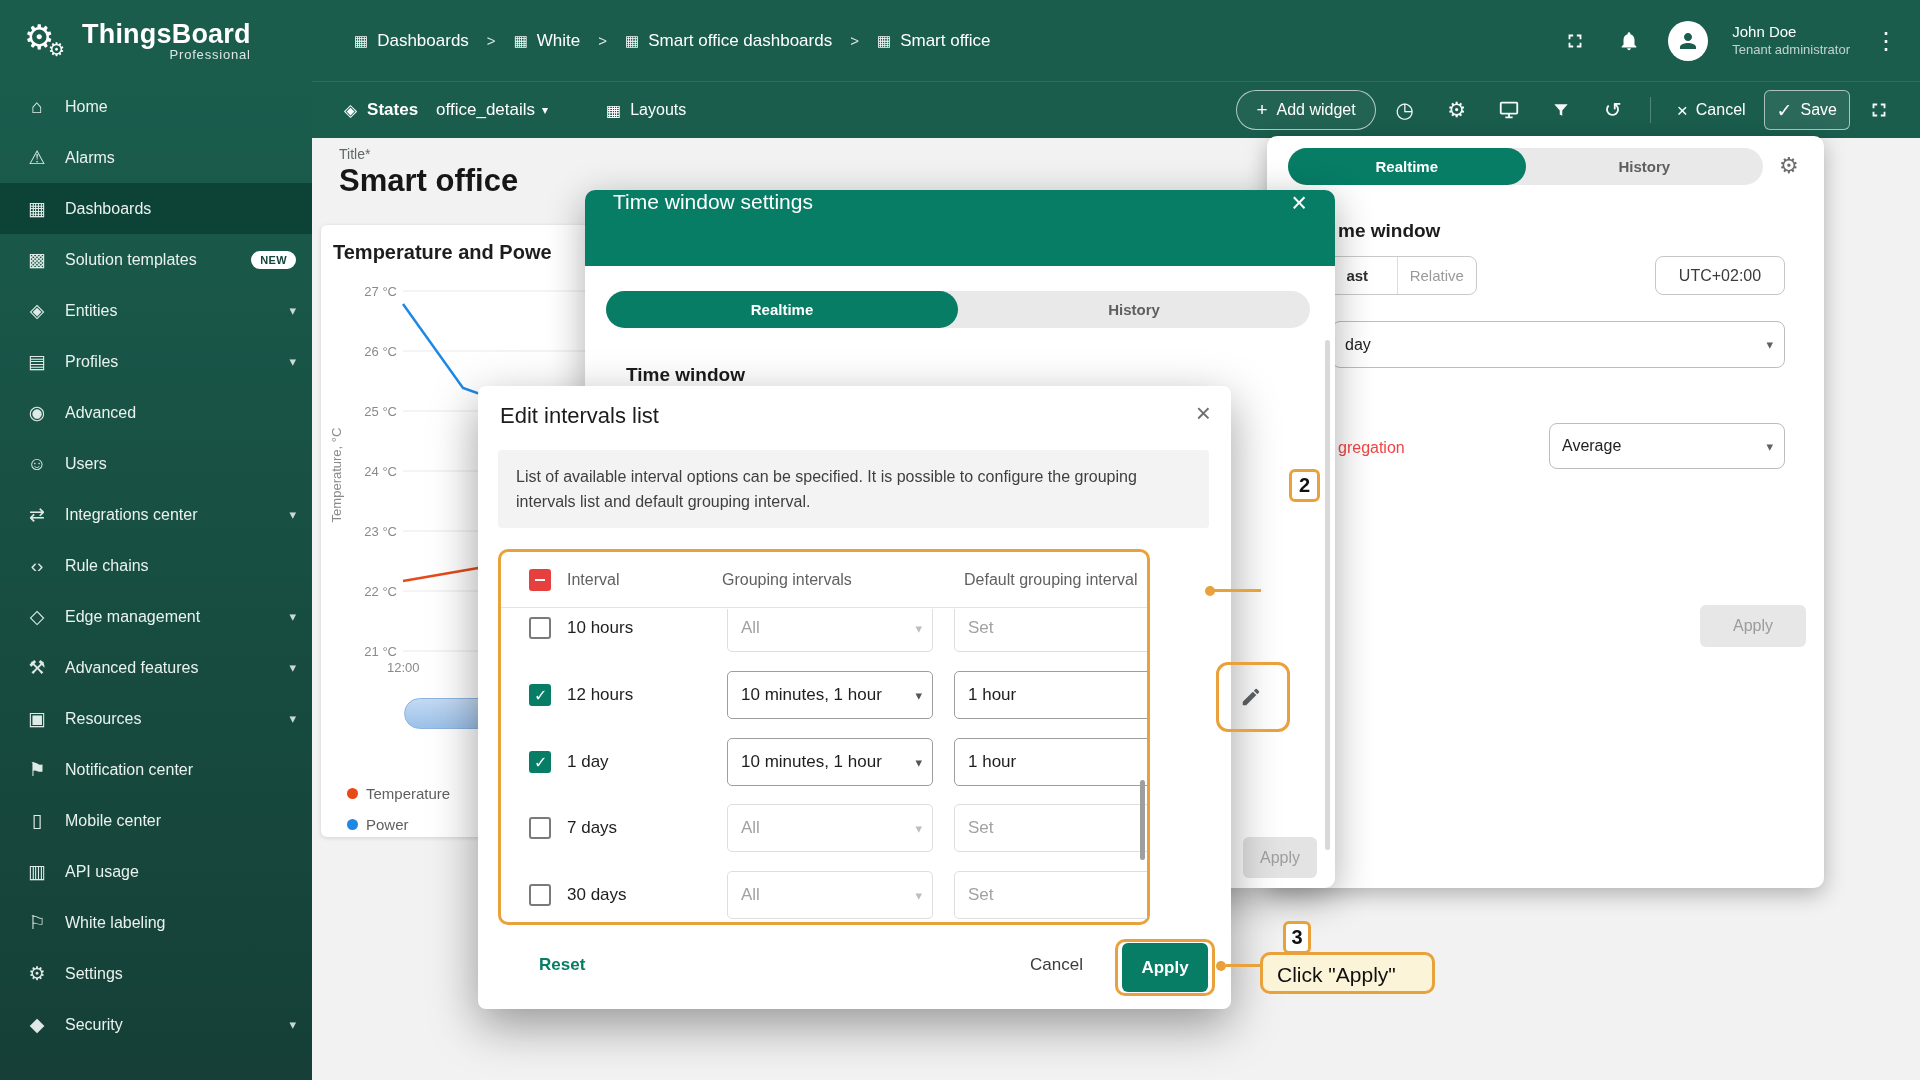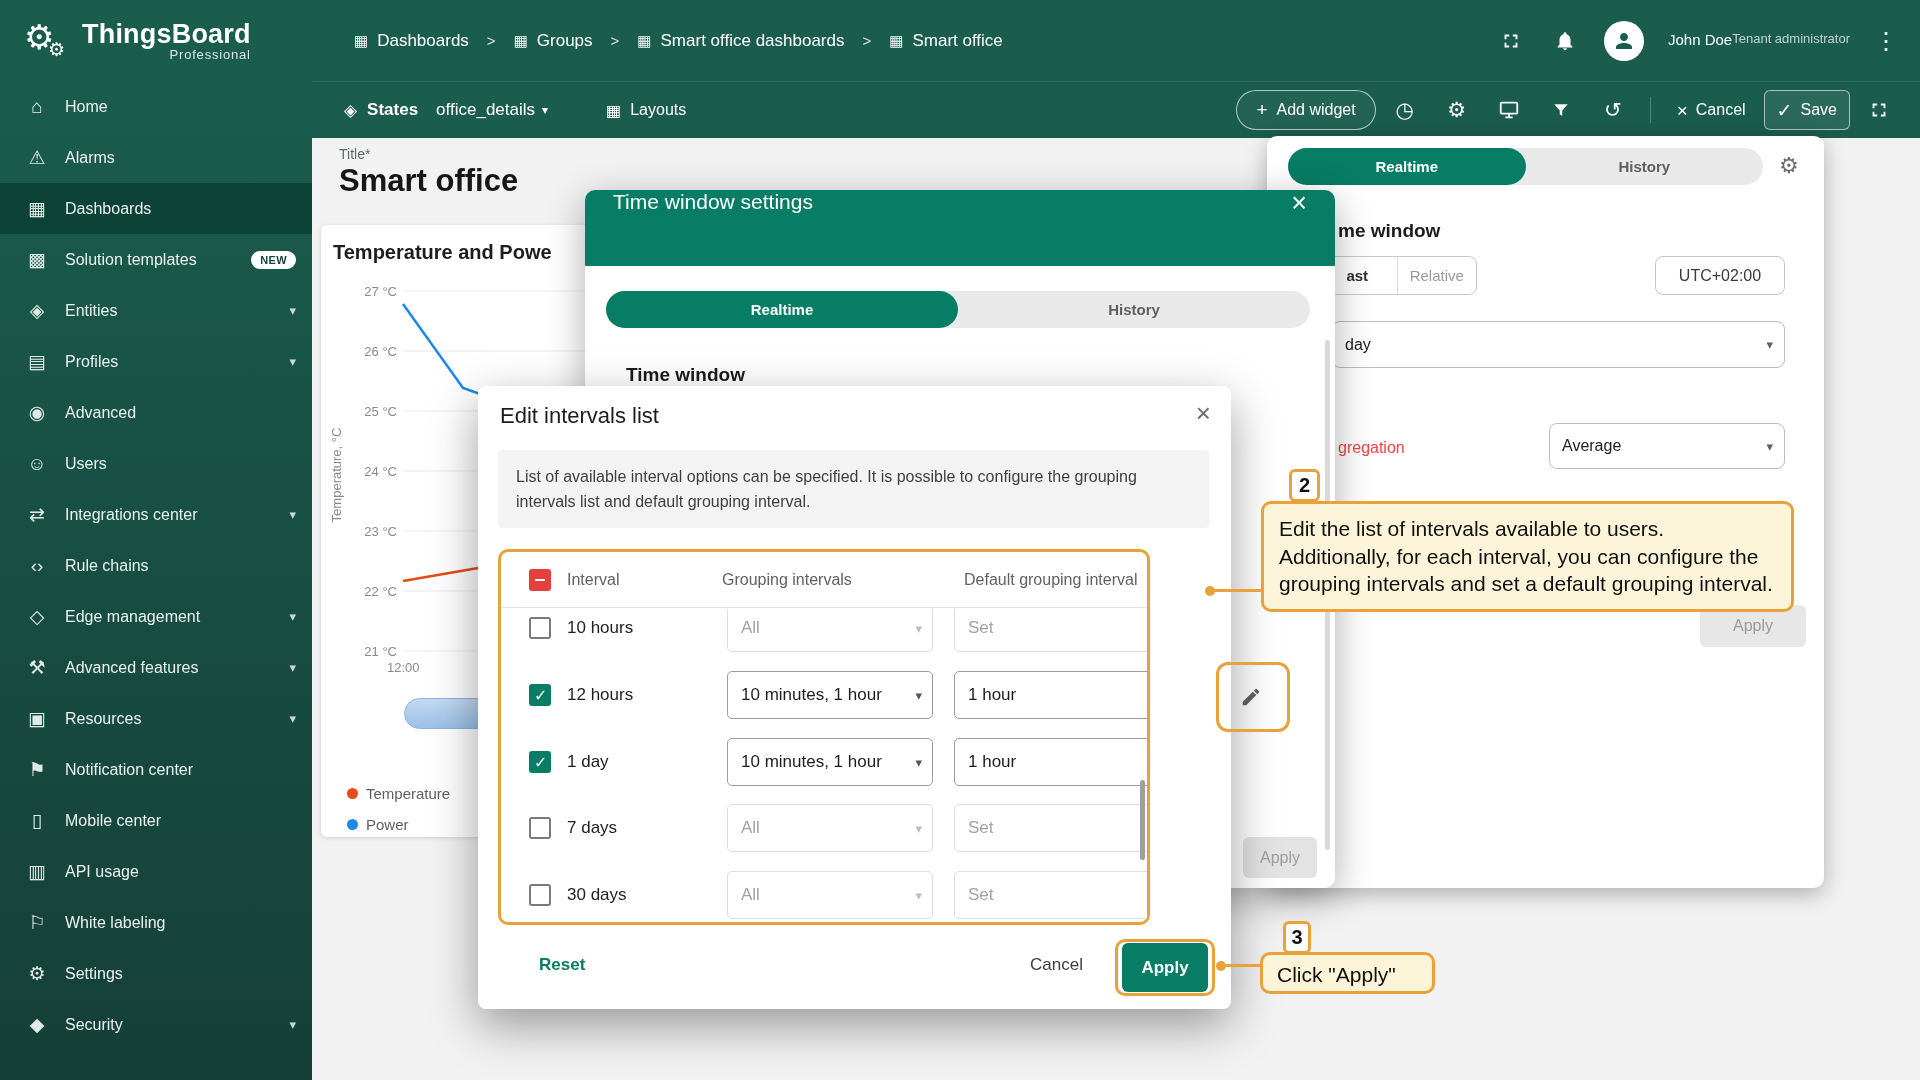--- a/index.html
+++ b/index.html
@@ -16,21 +16,21 @@
   .brand-col{display:flex;flex-direction:column}
   .brand{font-size:27px;font-weight:700;letter-spacing:.2px}
   .brand-sub{font-size:13px;opacity:.85;text-align:right;margin-top:-3px;letter-spacing:.8px}
   .crumbs{display:flex;align-items:center;gap:12px;font-size:17px;padding-left:42px}
   .crumb{display:flex;align-items:center;gap:9px;cursor:pointer}
   .cicon{font-size:15px;opacity:.95}
   .sep{opacity:.85;font-size:15px;margin:0 6px}
   .hdr-right{margin-left:auto;display:flex;align-items:center;gap:24px;padding-right:22px}
   .hicon{width:30px;height:30px;display:flex;align-items:center;justify-content:center;cursor:pointer}
   .avatar{width:40px;height:40px;border-radius:50%;background:#fff;display:flex;align-items:center;justify-content:center}
-  .ublock{display:flex;flex-direction:row;line-height:1.25}
+  .ublock{display:flex;flex-direction:column;line-height:1.25}
   .uname{font-size:15px}
   .urole{font-size:13px;opacity:.72}
   .dots{font-size:24px;opacity:.95;cursor:pointer}
 
   
   .sidebar{position:absolute;left:0;top:81px;width:312px;bottom:0;background:linear-gradient(180deg,#1a5d4d 0%,#153f37 100%);z-index:3;color:#eaf2ef}
   .side-item{height:51px;display:flex;align-items:center;gap:15px;padding:0 16px 0 24px;font-size:16px;cursor:pointer}
   .side-item.active{background:#0d4237}
   .sicon{width:26px;font-size:19px;text-align:center;opacity:.95;flex:0 0 26px}
   .side-badge{margin-left:auto;background:#ffffff;color:#14463c;font-size:11px;font-weight:700;padding:3px 9px;border-radius:10px;letter-spacing:.4px}
@@ -135,21 +135,21 @@
       </div>
     </div>
     <div class="crumbs">
       <span class="crumb">
         <span class="cicon">▦</span>
         <span>Dashboards</span>
       </span>
       <span class="sep">&gt;</span>
       <span class="crumb">
         <span class="cicon">▦</span>
-        <span>Groups</span>
+        <span>White</span>
       </span>
       <span class="sep">&gt;</span>
       <span class="crumb">
         <span class="cicon">▦</span>
         <span>Smart office dashboards</span>
       </span>
       <span class="sep">&gt;</span>
       <span class="crumb">
         <span class="cicon">▦</span>
         <span>Smart office</span>
@@ -462,21 +462,20 @@
     </div>
 
     <div class="ed-reset">Reset</div>
     <div class="ed-cancel">Cancel</div>
     <div class="ed-apply">Apply</div>
   </div>
 
   <div class="ann-dot" style="left:1205px;top:586px"></div>
   <div class="ann-line" style="left:1214px;top:589px;width:47px"></div>
   <div class="ann-badge" style="left:1289px;top:469px;width:31px;height:33px">2</div>
-  <div class="ann-box" style="left:1261px;top:501px;width:533px">Edit the list of intervals available to users. Additionally, for each interval, you can configure the grouping intervals and set a default grouping interval.</div>
 
   <div class="ann-ring" style="left:1216px;top:662px;width:74px;height:70px"></div>
 
   <div class="ann-ring" style="left:1115px;top:939px;width:100px;height:57px;border-radius:10px"></div>
   <div class="ann-dot" style="left:1216px;top:961px"></div>
   <div class="ann-line" style="left:1226px;top:964px;width:34px"></div>
   <div class="ann-badge" style="left:1283px;top:921px;width:28px;height:33px">3</div>
   <div class="ann-box" style="left:1260px;top:952px;width:175px;height:42px;padding:6px 14px">Click "Apply"</div>
 
 </div>

